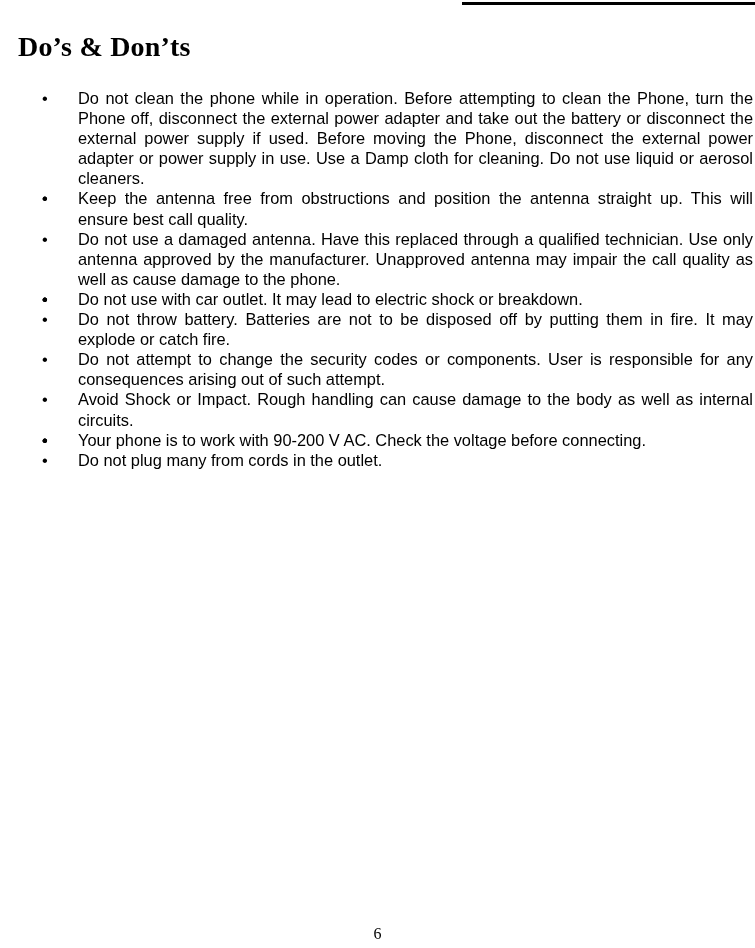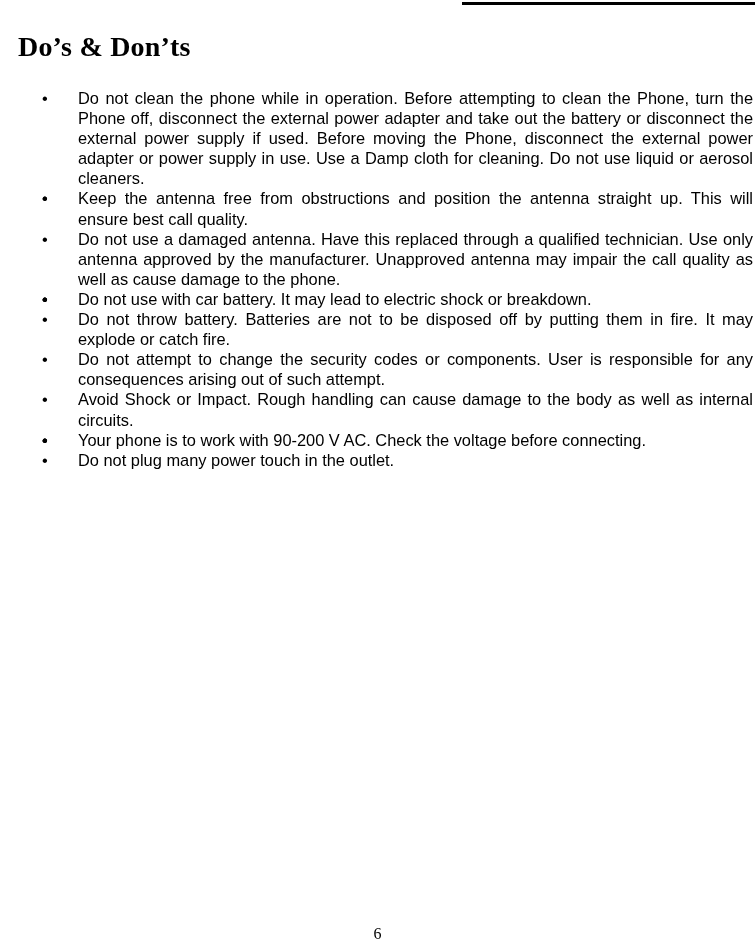--- a/index.html
+++ b/index.html
@@ -144,21 +144,21 @@
         <span class="bullet-text">Do not use a damaged antenna. Have this replaced through a qualified technician. Use only antenna approved by the manufacturer. Unapproved antenna may impair the call quality as well as cause damage to the phone.</span>
       </li>
       <li class="bullet-item">
         <span class="bullet-marker">•</span>
       </li>
       <li class="bullet-item">
         <span class="bullet-marker">•</span>
       </li>
       <li class="bullet-item">
         <span class="bullet-marker">•</span>
-        <span class="bullet-text">Do not use with car battery. It may lead to electric shock or breakdown.</span>
+        <span class="bullet-text">Do not use with car outlet. It may lead to electric shock or breakdown.</span>
       </li>
       <li class="bullet-item">
         <span class="bullet-marker">•</span>
         <span class="bullet-text">Do not throw battery. Batteries are not to be disposed off by putting them in fire. It may explode or catch fire.</span>
       </li>
       <li class="bullet-item">
         <span class="bullet-marker">•</span>
         <span class="bullet-text">Do not attempt to change the security codes or components. User is responsible for any consequences arising out of such attempt.</span>
       </li>
       <li class="bullet-item">
@@ -170,19 +170,19 @@
       </li>
       <li class="bullet-item">
         <span class="bullet-marker">•</span>
       </li>
       <li class="bullet-item">
         <span class="bullet-marker">•</span>
         <span class="bullet-text">Your phone is to work with 90-200 V AC. Check the voltage before connecting.</span>
       </li>
       <li class="bullet-item">
         <span class="bullet-marker">•</span>
-        <span class="bullet-text">Do not plug many power touch in the outlet.</span>
+        <span class="bullet-text">Do not plug many from cords in the outlet.</span>
       </li>
     </ul>
 
   <div class="page-number">6</div>
 
 </div>
 
 </body></html>

